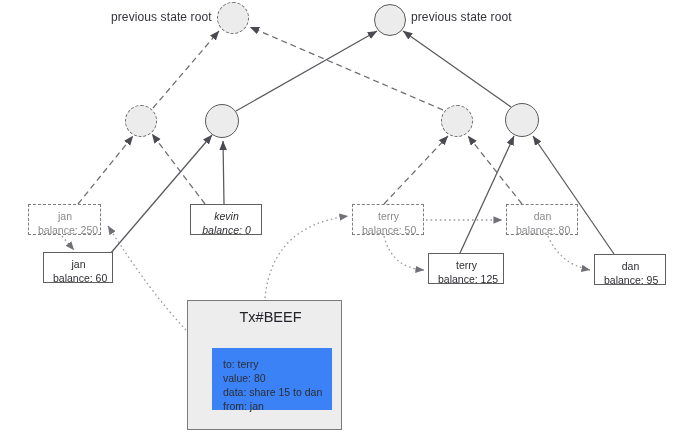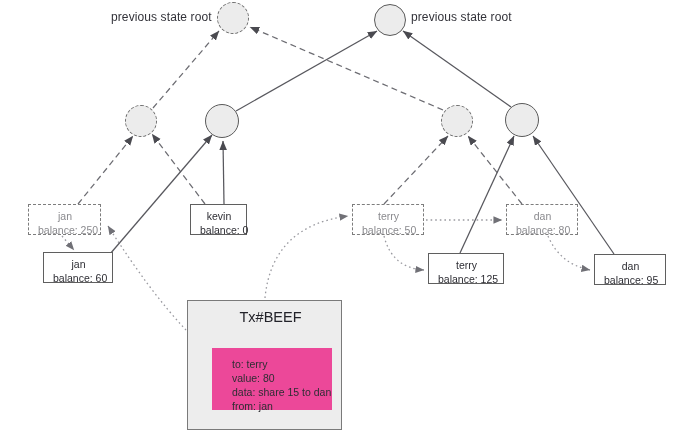--- a/index.html
+++ b/index.html
@@ -14,21 +14,21 @@
   .label{position:absolute;font-size:12px;color:#33333a;white-space:nowrap;letter-spacing:.1px;}
 
   .acct{position:absolute;box-sizing:border-box;background:#fff;padding:5px 8px 5px 9px;
         font-size:10.5px;line-height:13.5px;white-space:nowrap;}
   .acct.solid{border:1.4px solid #5f5f5f;color:#2d2d33;}
   .acct.dashed{border:1.4px dashed #7d7d7d;color:#8a8a8e;}
   .acct .ln{display:block;text-align:center;}
 
   .txbox{position:absolute;box-sizing:border-box;background:#ededed;border:1.4px solid #7a7a7a;}
   .txtitle{position:absolute;left:12px;right:0;top:8px;text-align:center;font-size:14.5px;color:#23232a;}
-  .txinner{position:absolute;background:#ec4899;box-sizing:border-box;padding:9px 20px;
+  .txinner{position:absolute;background:#3b82f6;box-sizing:border-box;padding:9px 11px;
            font-size:10.5px;line-height:14px;color:#2d2d33;white-space:nowrap;}
   .txinner .ln{display:block;}
 </style>
 </head>
 <body>
 
 <div id="canvas">
 
   <svg class="edges" viewBox="0 0 690 435">
     <defs>
@@ -82,21 +82,21 @@
   <div class="acct dashed" style="left:28px;top:204px;width:73px;height:31px;">
     <span class="ln">jan</span>
     <span class="ln">balance: 250</span>
   </div>
 
   <div class="acct solid" style="left:43px;top:252px;width:70px;height:31px;">
     <span class="ln">jan</span>
     <span class="ln">balance: 60</span>
   </div>
 
-  <div class="acct solid" style="left:190px;top:204px;width:57px;height:31px;">
+  <div class="acct solid" style="left:190px;top:204px;width:72px;height:31px;font-style:italic;">
     <span class="ln">kevin</span>
     <span class="ln">balance: 0</span>
   </div>
 
   <div class="acct dashed" style="left:352px;top:204px;width:72px;height:31px;">
     <span class="ln">terry</span>
     <span class="ln">balance: 50</span>
   </div>
 
   <div class="acct solid" style="left:428px;top:253px;width:76px;height:31px;">

